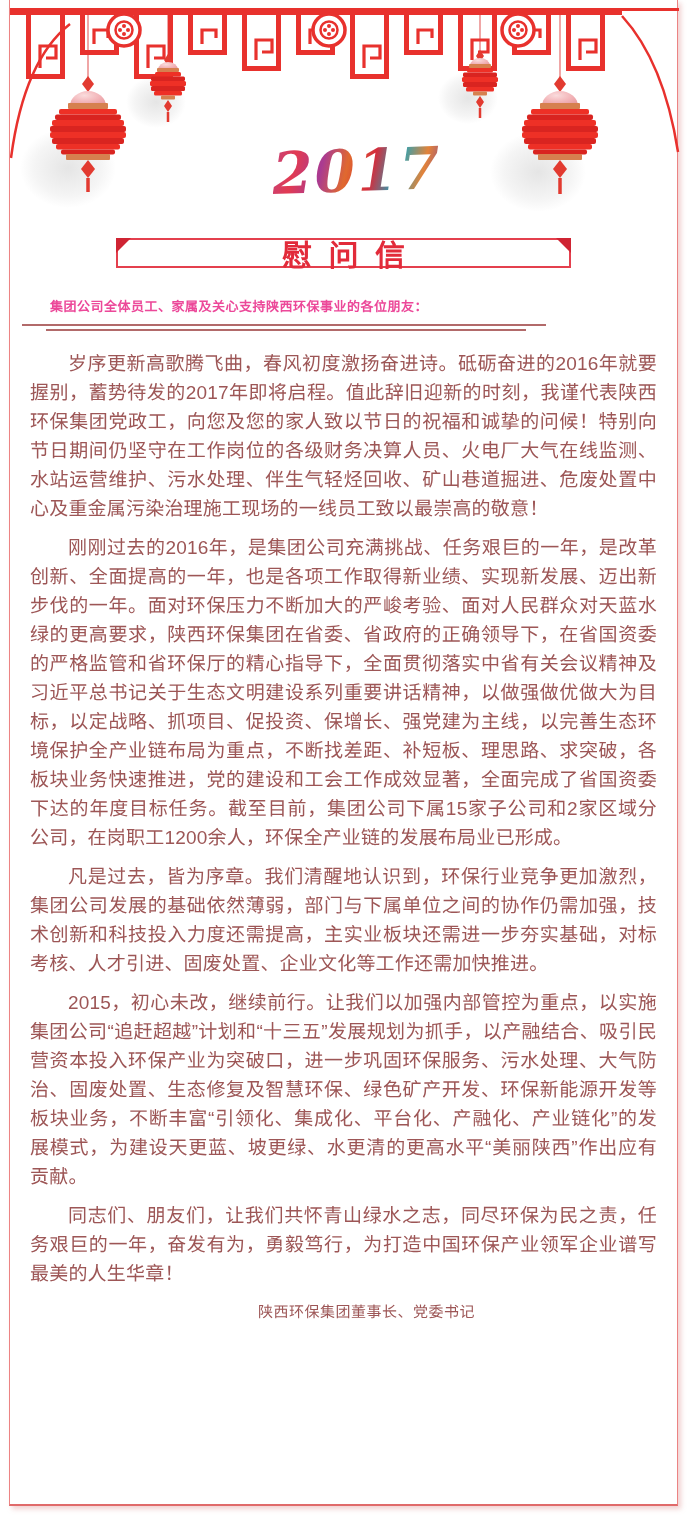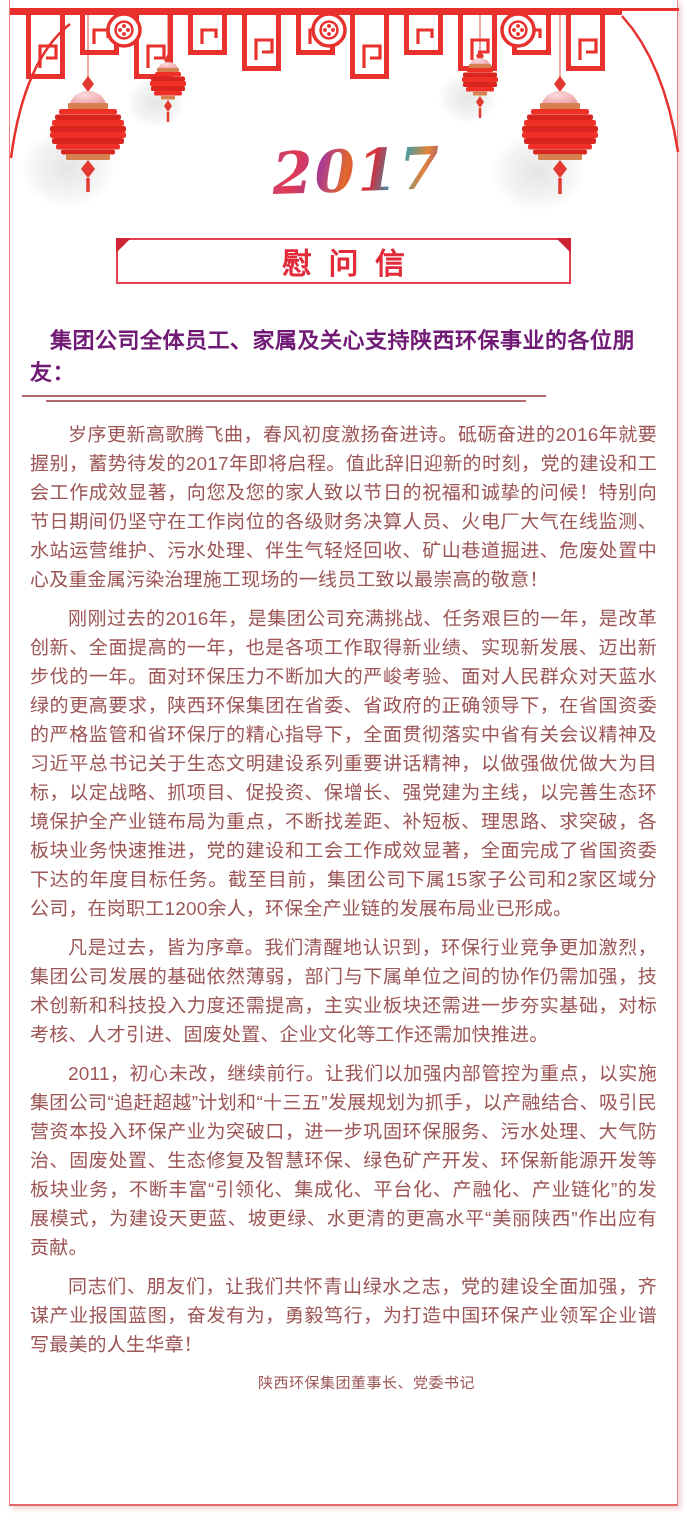--- a/index.html
+++ b/index.html
@@ -54,21 +54,21 @@
       #d42c3c 58%, #27a3b8 72%, #e2833a 86%, #7c3e9e 100%);
     -webkit-background-clip: text;
     background-clip: text;
     color: transparent;
   }
 
   
   .title-box {
     position: relative;
     width: 455px;
-    height: 46px;
+    height: 30px;
     margin: 0 auto;
     border: 2px solid #e4404e;
     background: #ffffff;
     display: flex;
     align-items: center;
     justify-content: center;
   }
   .corner-fold { position: absolute; top: -2px; width: 0; height: 0; }
   .corner-fold.left  { left: -2px;  border-top: 15px solid #cf2433; border-right: 15px solid transparent; }
   .corner-fold.right { right: -2px; border-top: 15px solid #cf2433; border-left: 15px solid transparent; }
@@ -78,24 +78,24 @@
     color: #e22b3a;
     letter-spacing: 0.55em;
     text-indent: 0.55em; 
     white-space: nowrap;
   }
 
   
   .letter { padding: 0 20px; }
 
   .salutation {
-    margin-top: 38px;
-    font-size: 22px;
+    margin-top: 28px;
+    font-size: 13px;
     font-weight: bold;
-    color: #701a75;
+    color: #ec4899;
     text-indent: 20px;
     letter-spacing: 0.5px;
   }
   .rule-wrap { margin-top: 9px; }
   .rule { height: 2px; background: #b26a6a; }
   .rule.r1 { width: 524px; margin-left: -8px; }
   .rule.r2 { width: 480px; margin-left: 16px; margin-top: 3px; }
 
   .paragraphs { margin-top: 18px; }
   .paragraphs p {
@@ -318,25 +318,25 @@
     </div>
 
     <div class="letter">
       <div class="salutation">集团公司全体员工、家属及关心支持陕西环保事业的各位朋友：</div>
       <div class="rule-wrap">
         <div class="rule r1"></div>
         <div class="rule r2"></div>
       </div>
 
       <div class="paragraphs">
-        <p>岁序更新高歌腾飞曲，春风初度激扬奋进诗。砥砺奋进的2016年就要握别，蓄势待发的2017年即将启程。值此辞旧迎新的时刻，党的建设和工会工作成效显著，向您及您的家人致以节日的祝福和诚挚的问候！特别向节日期间仍坚守在工作岗位的各级财务决算人员、火电厂大气在线监测、水站运营维护、污水处理、伴生气轻烃回收、矿山巷道掘进、危废处置中心及重金属污染治理施工现场的一线员工致以最崇高的敬意！</p>
+        <p>岁序更新高歌腾飞曲，春风初度激扬奋进诗。砥砺奋进的2016年就要握别，蓄势待发的2017年即将启程。值此辞旧迎新的时刻，我谨代表陕西环保集团党政工，向您及您的家人致以节日的祝福和诚挚的问候！特别向节日期间仍坚守在工作岗位的各级财务决算人员、火电厂大气在线监测、水站运营维护、污水处理、伴生气轻烃回收、矿山巷道掘进、危废处置中心及重金属污染治理施工现场的一线员工致以最崇高的敬意！</p>
         <p>刚刚过去的2016年，是集团公司充满挑战、任务艰巨的一年，是改革创新、全面提高的一年，也是各项工作取得新业绩、实现新发展、迈出新步伐的一年。面对环保压力不断加大的严峻考验、面对人民群众对天蓝水绿的更高要求，陕西环保集团在省委、省政府的正确领导下，在省国资委的严格监管和省环保厅的精心指导下，全面贯彻落实中省有关会议精神及习近平总书记关于生态文明建设系列重要讲话精神，以做强做优做大为目标，以定战略、抓项目、促投资、保增长、强党建为主线，以完善生态环境保护全产业链布局为重点，不断找差距、补短板、理思路、求突破，各板块业务快速推进，党的建设和工会工作成效显著，全面完成了省国资委下达的年度目标任务。截至目前，集团公司下属15家子公司和2家区域分公司，在岗职工1200余人，环保全产业链的发展布局业已形成。</p>
         <p>凡是过去，皆为序章。我们清醒地认识到，环保行业竞争更加激烈，集团公司发展的基础依然薄弱，部门与下属单位之间的协作仍需加强，技术创新和科技投入力度还需提高，主实业板块还需进一步夯实基础，对标考核、人才引进、固废处置、企业文化等工作还需加快推进。</p>
-        <p>2011，初心未改，继续前行。让我们以加强内部管控为重点，以实施集团公司“追赶超越”计划和“十三五”发展规划为抓手，以产融结合、吸引民营资本投入环保产业为突破口，进一步巩固环保服务、污水处理、大气防治、固废处置、生态修复及智慧环保、绿色矿产开发、环保新能源开发等板块业务，不断丰富“引领化、集成化、平台化、产融化、产业链化”的发展模式，为建设天更蓝、坡更绿、水更清的更高水平“美丽陕西”作出应有贡献。</p>
-        <p>同志们、朋友们，让我们共怀青山绿水之志，党的建设全面加强，齐谋产业报国蓝图，奋发有为，勇毅笃行，为打造中国环保产业领军企业谱写最美的人生华章！</p>
+        <p>2015，初心未改，继续前行。让我们以加强内部管控为重点，以实施集团公司“追赶超越”计划和“十三五”发展规划为抓手，以产融结合、吸引民营资本投入环保产业为突破口，进一步巩固环保服务、污水处理、大气防治、固废处置、生态修复及智慧环保、绿色矿产开发、环保新能源开发等板块业务，不断丰富“引领化、集成化、平台化、产融化、产业链化”的发展模式，为建设天更蓝、坡更绿、水更清的更高水平“美丽陕西”作出应有贡献。</p>
+        <p>同志们、朋友们，让我们共怀青山绿水之志，同尽环保为民之责，任务艰巨的一年，奋发有为，勇毅笃行，为打造中国环保产业领军企业谱写最美的人生华章！</p>
       </div>
 
       <div class="signature">
         <div class="role">陕西环保集团董事长、党委书记</div>
 
       </div>
     </div>
 
   </div>
 </div>

